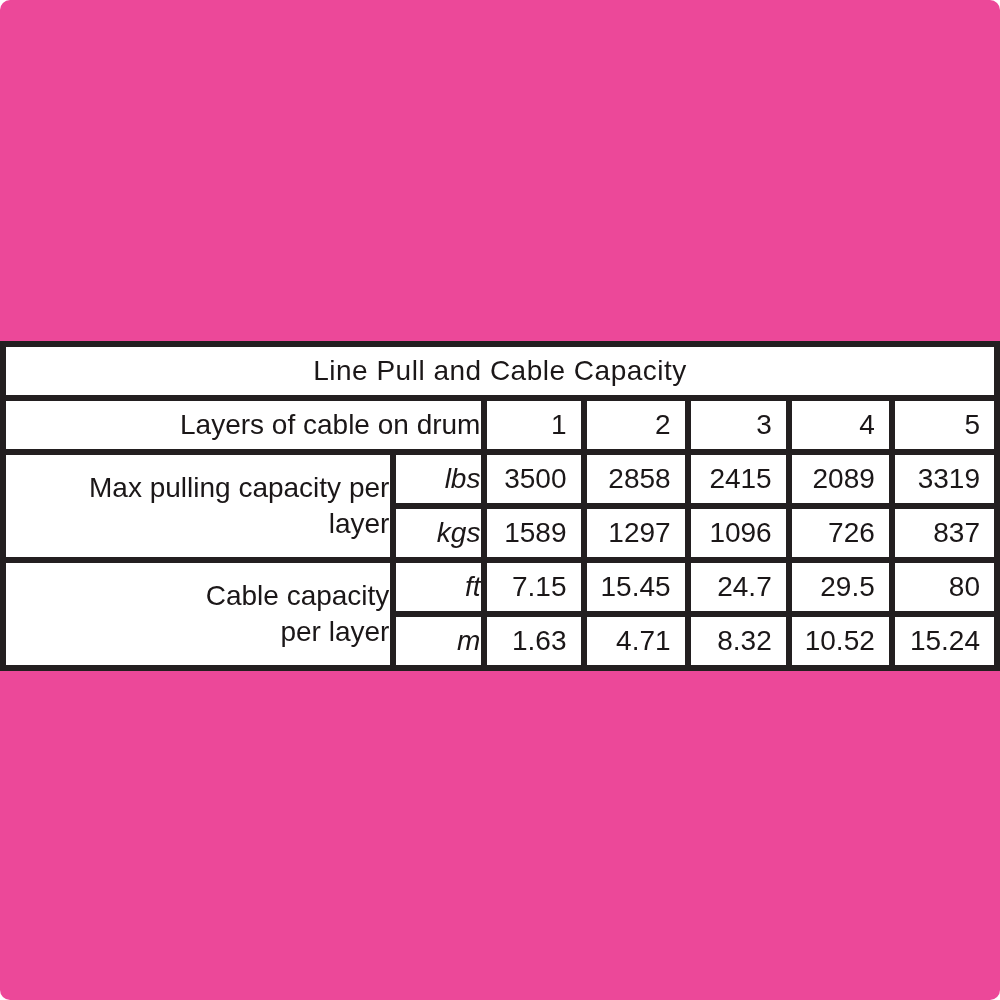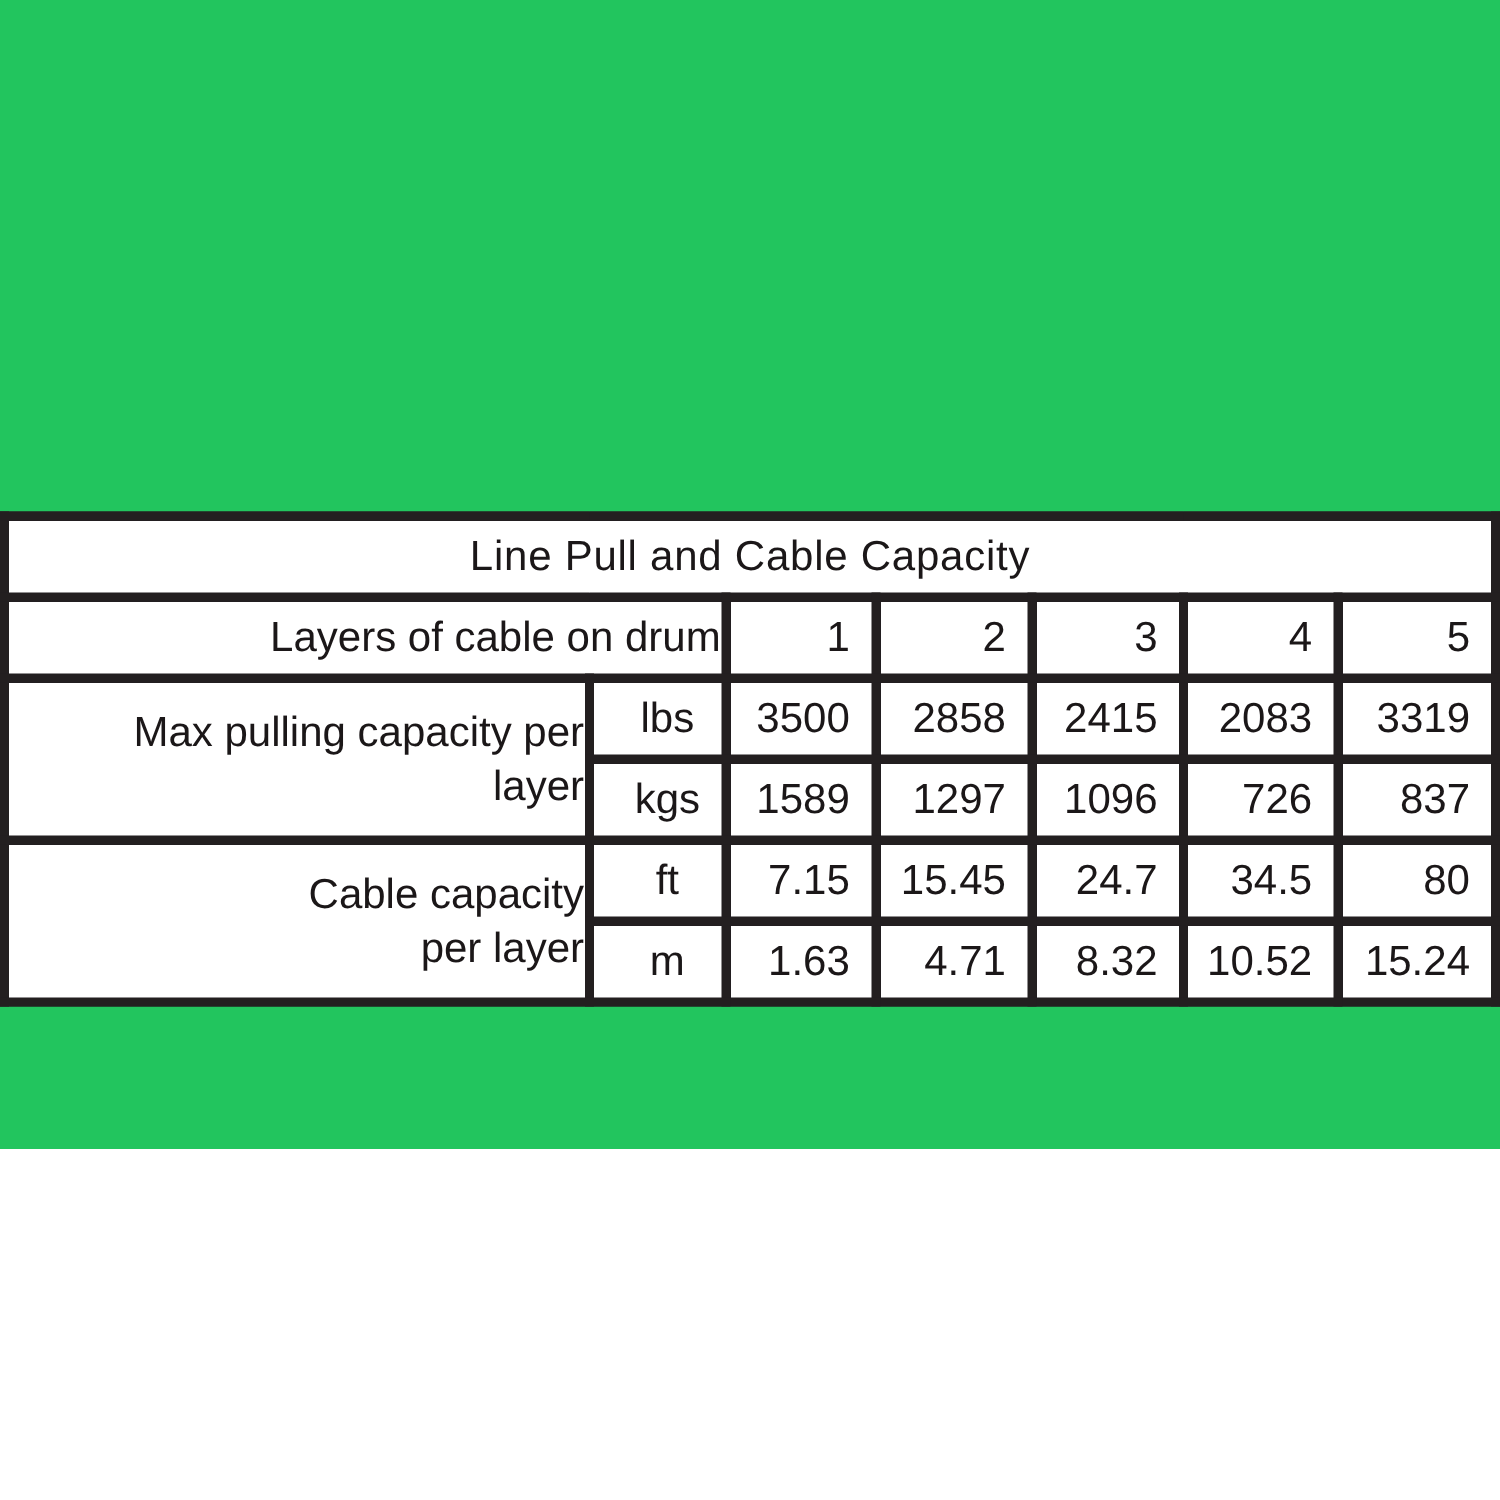--- a/index.html
+++ b/index.html
@@ -3,24 +3,25 @@
 <meta charset="utf-8">
 <style>
   html, body {
     margin: 0;
     padding: 0;
     background: #ffffff;
   }
   .sheet {
     position: relative;
     width: 1000px;
-    height: 766px;
-    background: #22c55e;
+    height: 1000px;
+    background: #ec4899;
     overflow: hidden;
     font-family: "Liberation Sans", "DejaVu Sans", sans-serif;
+    border-radius: 10px;
   }
   table.capacity {
     position: absolute;
     top: 341px;
     left: 0;
     width: 1000px;
     border-collapse: collapse;
     table-layout: fixed;
     background: #231f20;
   }
@@ -41,22 +42,23 @@
     height: 44px;
     letter-spacing: 0.5px;
   }
   td.row-label {
     text-align: right;
     padding-left: 13px;
     white-space: pre-wrap;
     line-height: 1.3;
   }
   td.unit {
-    text-align: center;
+    text-align: right;
     padding-left: 13px;
+    font-style: italic;
   }
   td.num {
     text-align: right;
     padding-right: 14px;
   }
 </style>
 </head>
 <body>
 
 <div class="sheet">
@@ -82,39 +84,39 @@
         <td class="num">4</td>
         <td class="num">5</td>
       </tr>
       <tr>
         <td rowspan="2" class="row-label">Max pulling capacity per
 layer</td>
         <td class="unit">lbs</td>
         <td class="num">3500</td>
         <td class="num">2858</td>
         <td class="num">2415</td>
-        <td class="num">2083</td>
+        <td class="num">2089</td>
         <td class="num">3319</td>
       </tr>
       <tr>
         <td class="unit">kgs</td>
         <td class="num">1589</td>
         <td class="num">1297</td>
         <td class="num">1096</td>
         <td class="num">726</td>
         <td class="num">837</td>
       </tr>
       <tr>
         <td rowspan="2" class="row-label">Cable capacity
  per layer</td>
         <td class="unit">ft</td>
         <td class="num">7.15</td>
         <td class="num">15.45</td>
         <td class="num">24.7</td>
-        <td class="num">34.5</td>
+        <td class="num">29.5</td>
         <td class="num">80</td>
       </tr>
       <tr>
         <td class="unit">m</td>
         <td class="num">1.63</td>
         <td class="num">4.71</td>
         <td class="num">8.32</td>
         <td class="num">10.52</td>
         <td class="num">15.24</td>
       </tr>

